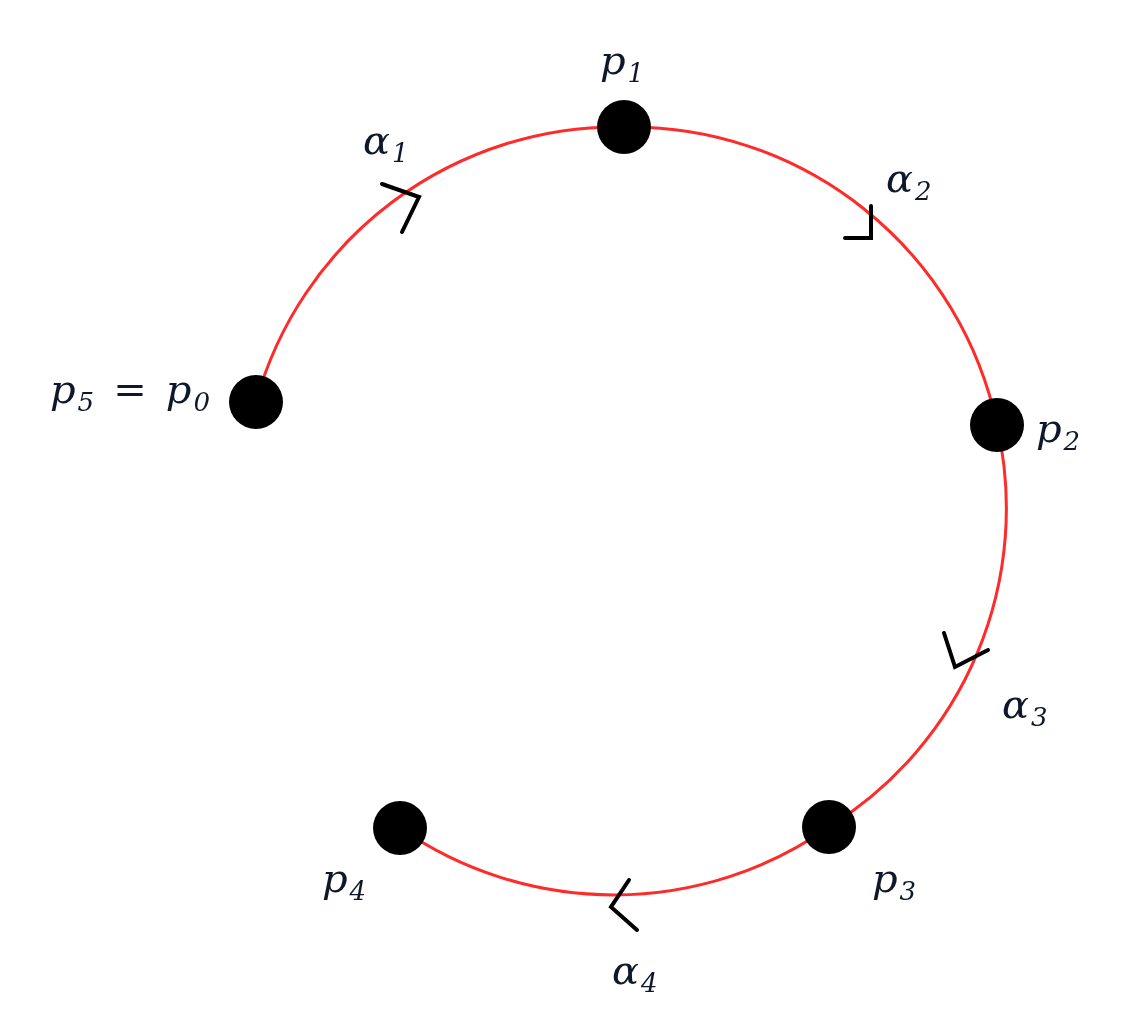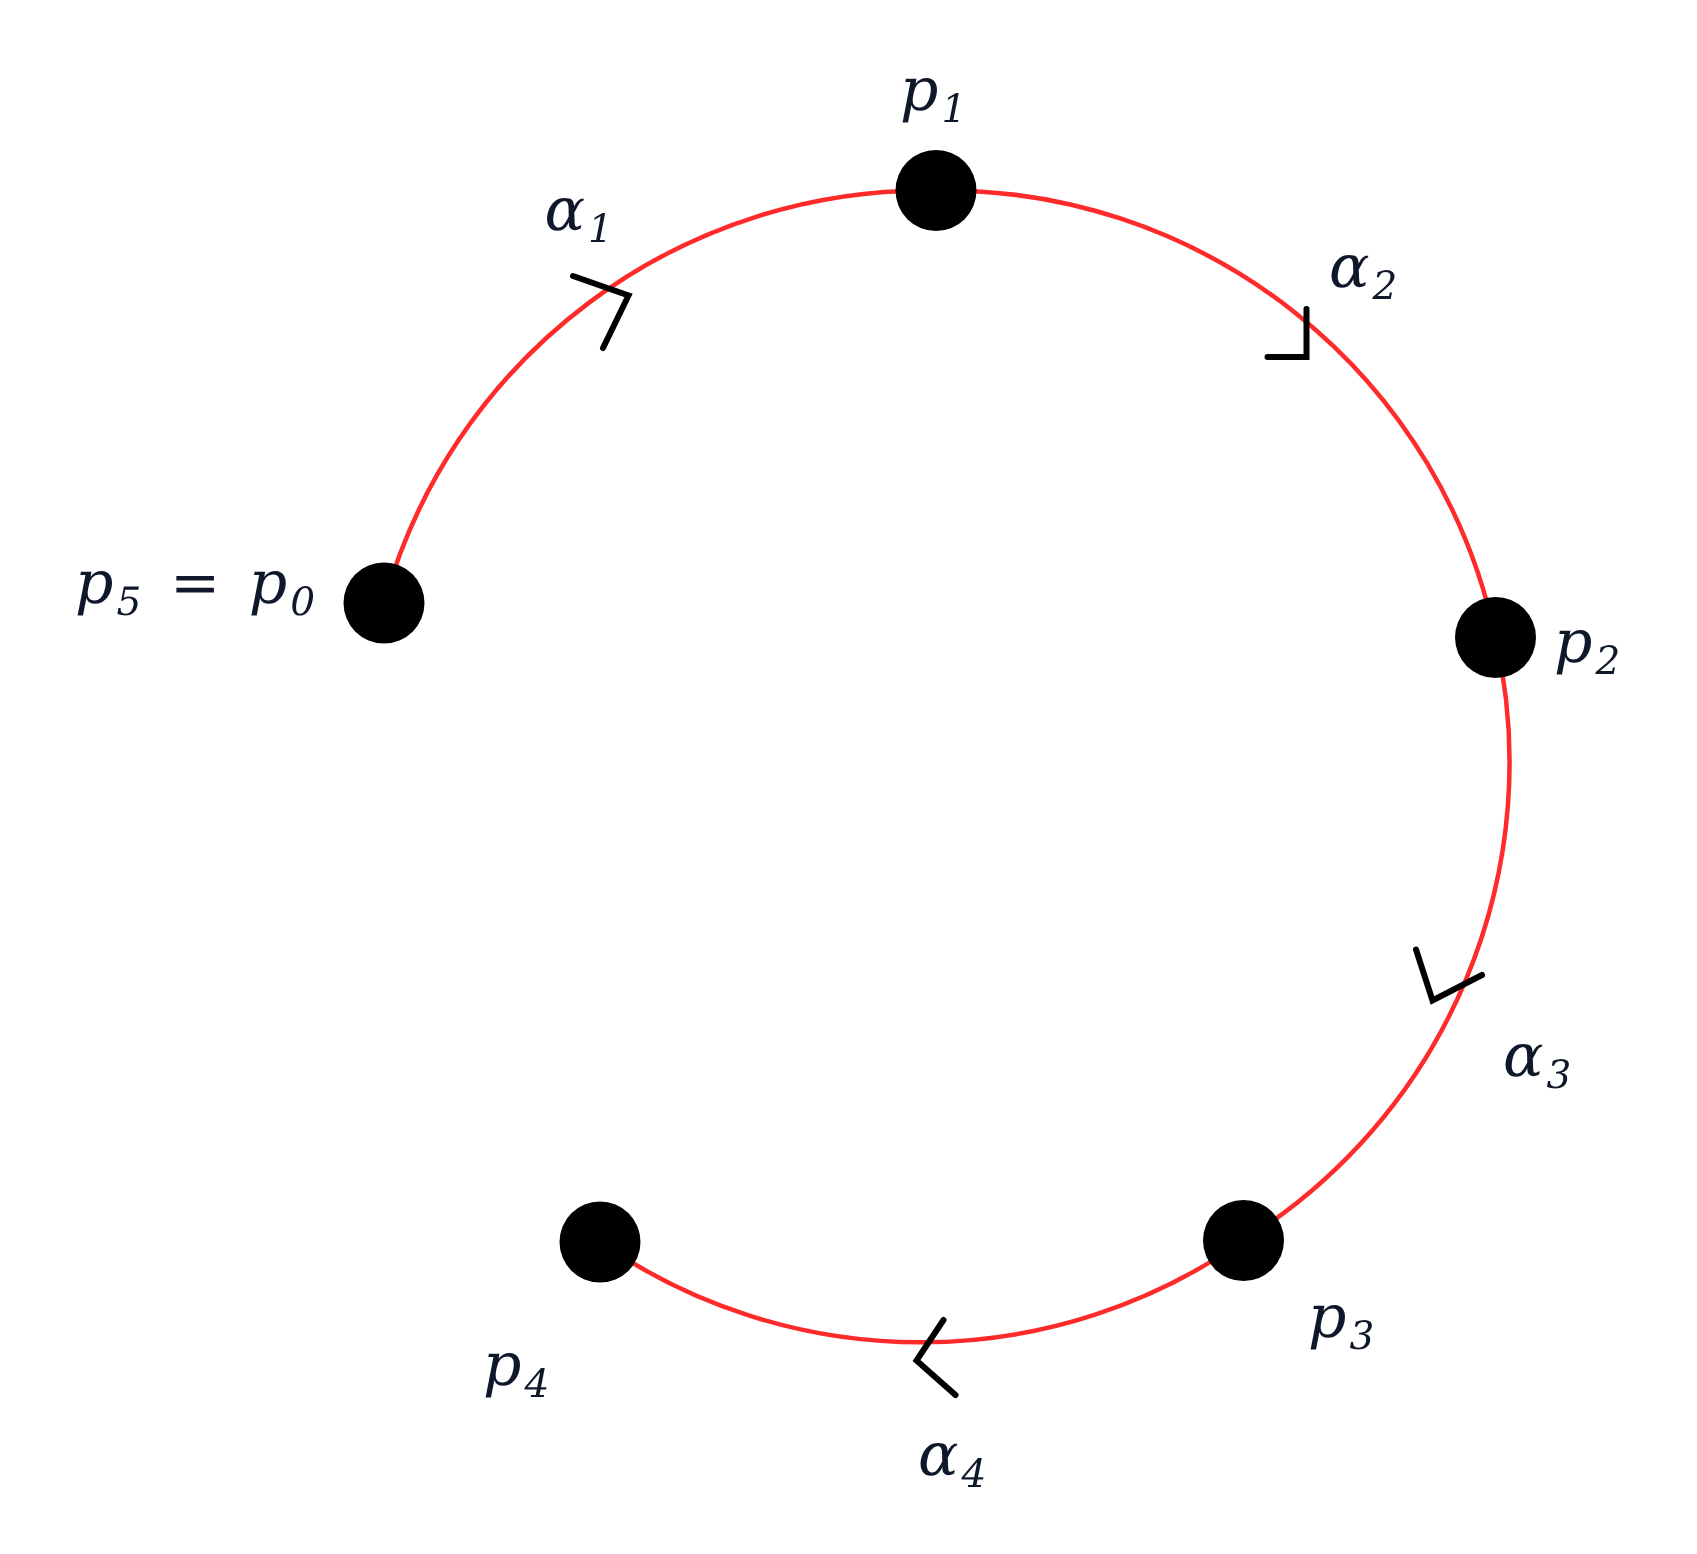--- a/index.html
+++ b/index.html
@@ -51,21 +51,21 @@
 </div>
 
 <div class="label" style="left:1036px; top:408px;">
   <span class="main">p</span><sub>2</sub>
 </div>
 
 <div class="label" style="left:852px; top:858px;margin-left:20px;">
   <span class="main">p</span><sub>3</sub>
 </div>
 
-<div class="label" style="left:322px; top:890px;">
+<div class="label" style="left:322px; top:858px;">
   <span class="main">p</span><sub>4</sub>
 </div>
 
 <div class="label" style="left:336px; top:120px;margin-left:27px;">
   <span class="main">α</span><sub>1</sub>
 </div>
 
 <div class="label" style="left:886px; top:158px;text-align:center;">
   <span class="main">α</span><sub>2</sub>
 </div>

